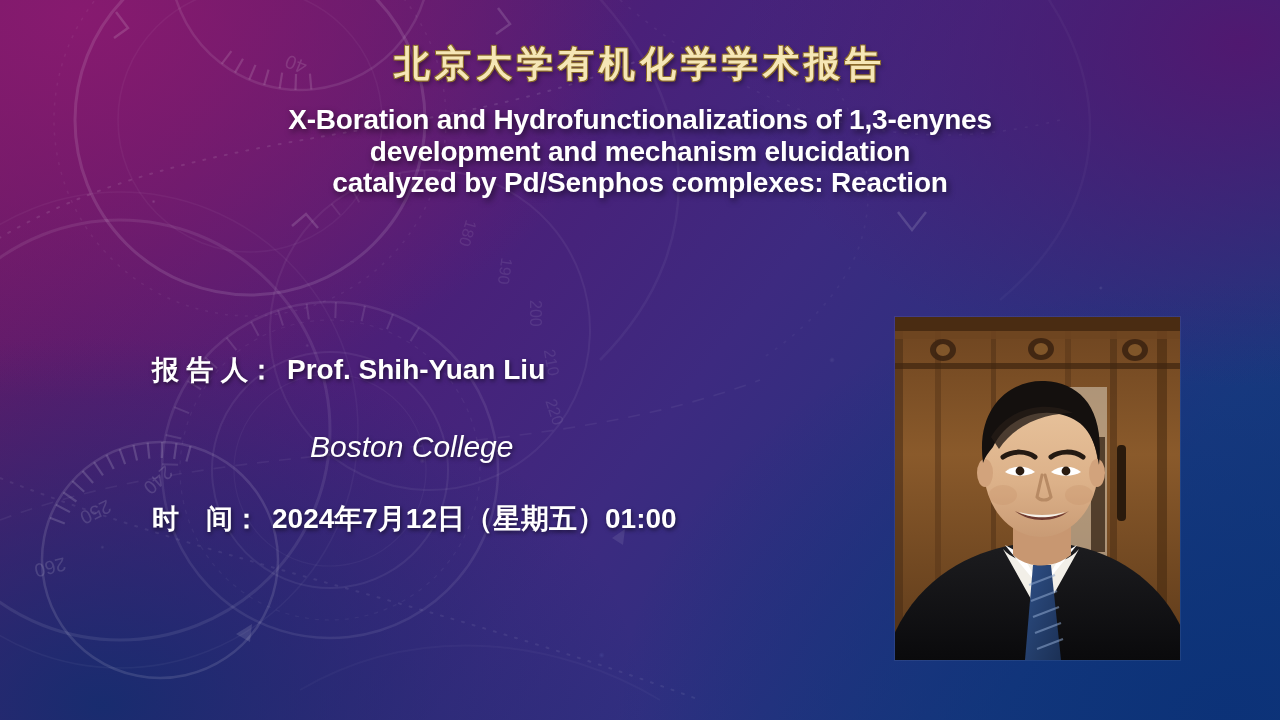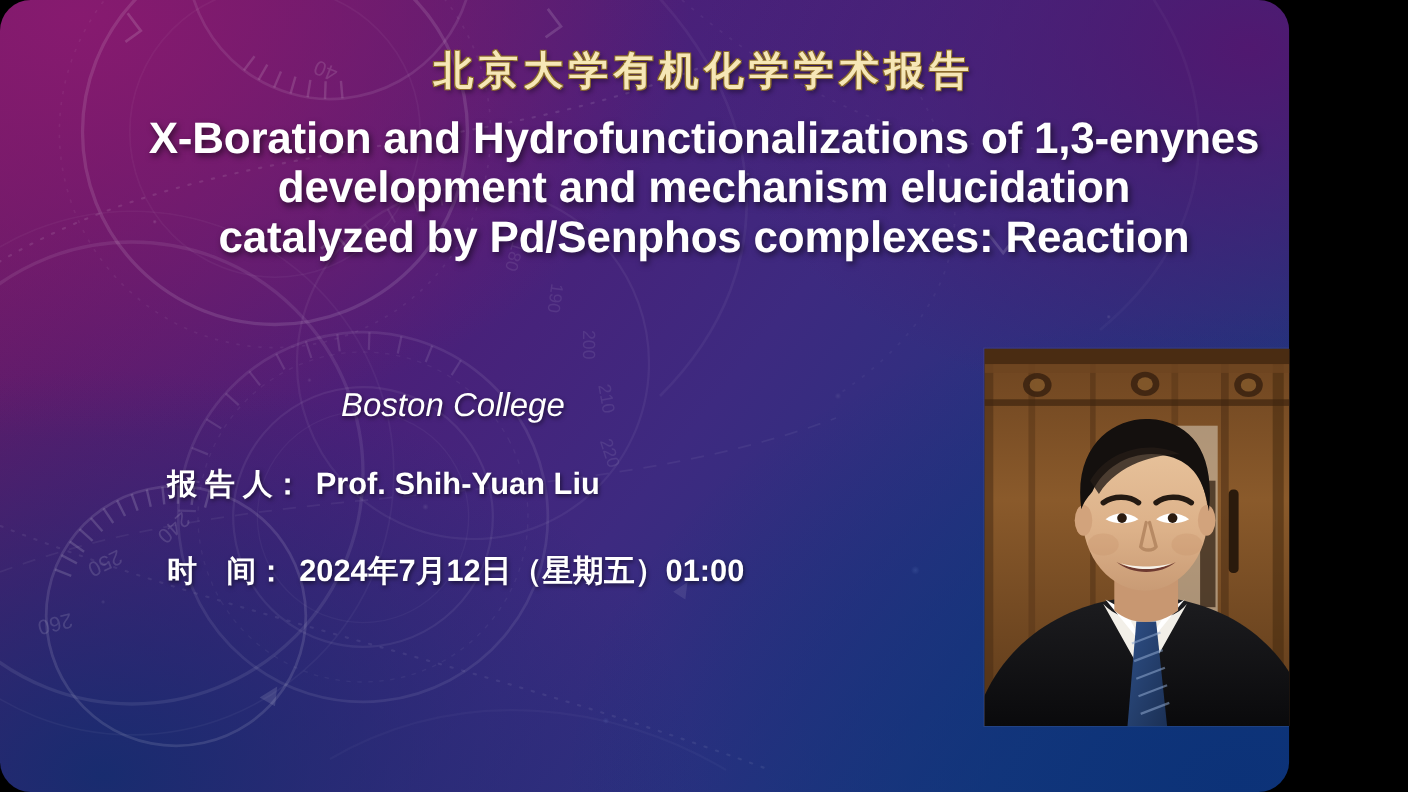--- a/index.html
+++ b/index.html
@@ -2,32 +2,31 @@
 <html><head>
 <meta charset="utf-8">
 <style>
   html, body {
     margin: 0;
     padding: 0;
     background: #000;
   }
   #poster {
     position: relative;
-    width: 1172px;
+    width: 1280px;
     height: 720px;
     overflow: hidden;
     font-family: "Liberation Sans", "DejaVu Sans", sans-serif;
     
     background:
       radial-gradient(ellipse 900px 620px at 6% 2%,   rgba(136,26,112,0.95) 0%, rgba(136,26,112,0.0) 62%),
       radial-gradient(ellipse 760px 520px at 97% 6%,  rgba(84,22,110,0.90) 0%, rgba(84,22,110,0.0) 66%),
       radial-gradient(ellipse 900px 640px at 96% 99%, rgba(12,50,120,0.98) 0%, rgba(12,50,120,0.0) 68%),
       radial-gradient(ellipse 820px 560px at 8% 98%,  rgba(20,45,110,0.92) 0%, rgba(20,45,110,0.0) 66%),
       linear-gradient(128deg, #6f1a60 0%, #5b1c6c 18%, #4a2079 36%, #3d2a80 54%, #2b3180 70%, #1a3a80 84%, #113a7c 100%);
-    border-radius: 28px;
   }
 
   
   .deco {
     position: absolute;
     inset: 0;
     pointer-events: none;
   }
   .deco svg { display: block; width: 1280px; height: 720px; }
 
@@ -71,21 +70,21 @@
     white-space: nowrap;
   }
 
   .talk-title {
     position: absolute;
     top: 104px;
     left: 36px;
     width: 1208px;
     text-align: center;
     color: #ffffff;
-    font-size: 40px;
+    font-size: 28px;
     font-weight: 700;
     line-height: 1.13;
     letter-spacing: -0.2px;
     text-shadow: 2px 3px 6px rgba(0,0,0,0.55);
   }
   .talk-title .tline { display: block; }
 
   .info {
     position: absolute;
     left: 152px;
@@ -270,27 +269,27 @@
     <div class="org-header">北京大学有机化学学术报告</div>
 
     <div class="talk-title">
       <span class="tline">X-Boration and Hydrofunctionalizations of 1,3-enynes</span>
       <span class="tline">development and mechanism elucidation</span>
       <span class="tline">catalyzed by Pd/Senphos complexes: Reaction</span>
     </div>
 
     <div class="info">
 
-      <div class="info-row row-affil">
-        <span class="val val-affil">Boston College</span>
-      </div>
-
       <div class="info-row row-speaker">
         <span class="lbl">报 告 人：</span>
         <span class="val">Prof. Shih-Yuan Liu</span>
+      </div>
+
+      <div class="info-row row-affil">
+        <span class="val val-affil">Boston College</span>
       </div>
 
       <div class="info-row row-time">
         <span class="lbl">时　间：</span>
         <span class="val">2024年7月12日（星期五）01:00</span>
       </div>
 
 
 
     </div>

